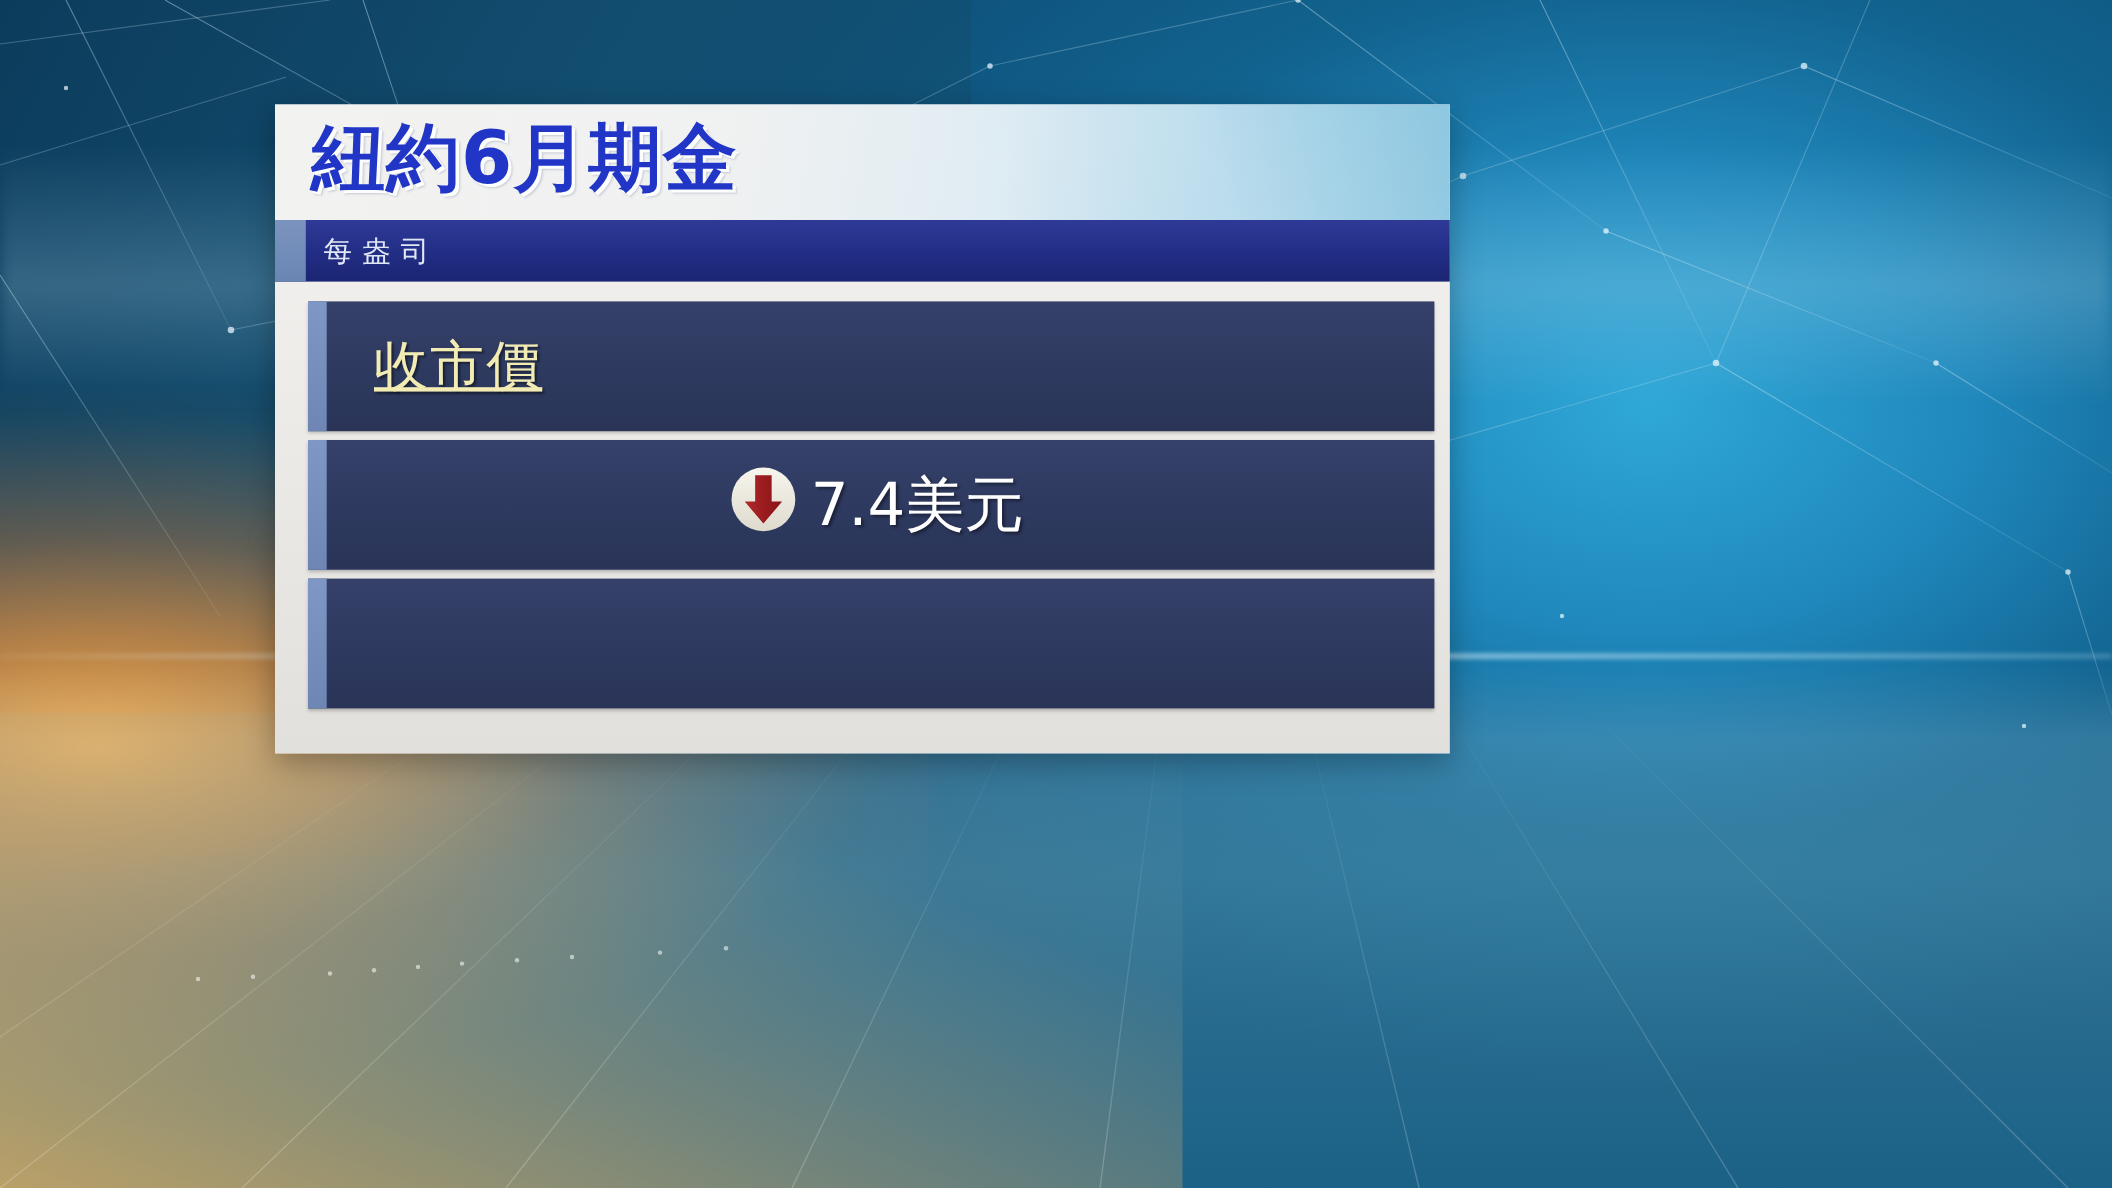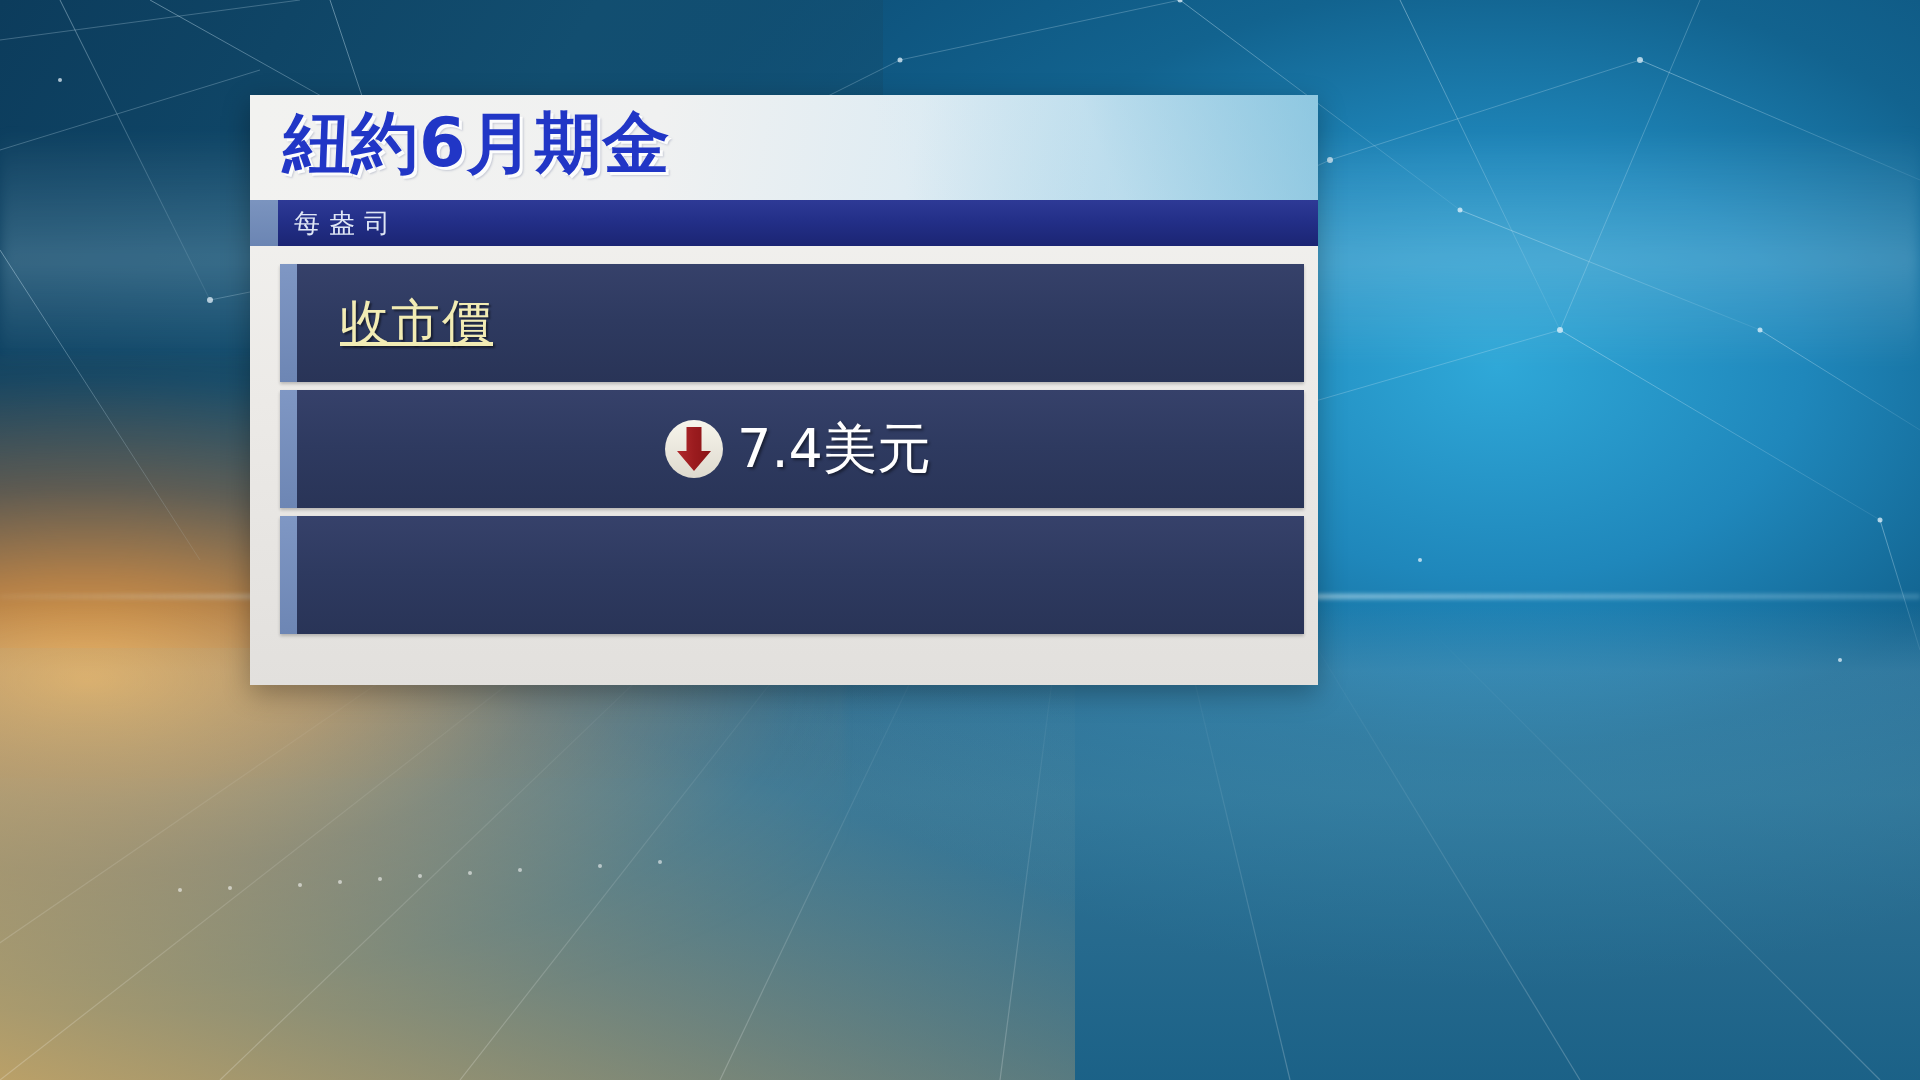--- a/index.html
+++ b/index.html
@@ -68,21 +68,21 @@
     position:absolute; left:33px; top:6px;
     font-family:"DejaVu Sans","Liberation Sans",sans-serif;
     font-size:67px; font-weight:bold; color:#2136c6;
     letter-spacing:1px; line-height:1.28;
     text-shadow:3px 3px 0 rgba(255,255,255,.95), 4px 4px 2px rgba(120,130,160,.35);
     white-space:nowrap;
   }
 
   
   .subbar {
-    position:relative; height:46px;
+    position:relative; height:56px;
     background:linear-gradient(180deg,#2e3a96 0%,#232f88 45%,#1b2573 100%);
     display:flex; align-items:center;
   }
   .subbar-accent {
     width:28px; height:100%;
     background:linear-gradient(180deg,#7b94bf 0%,#6b85b3 100%);
     flex:0 0 28px;
   }
   .subtitle {
     margin-left:16px;
@@ -110,21 +110,21 @@
     white-space:nowrap;
     text-decoration:underline;
   }
   .row-value {
     position:absolute; right:54px;
     font-size:54px; color:#ffffff; letter-spacing:0px;
     text-shadow:2px 2px 3px rgba(0,0,0,.45);
     white-space:nowrap;
   }
   .row-center {
-    width:100%; display:flex; align-items:center; justify-content:center;
+    width:100%; display:flex; align-items:flex-start; justify-content:center;
     gap:12px; padding-left:10px;
   }
   .row-center .row-value-c {
     font-size:54px; color:#ffffff;
     text-shadow:2px 2px 3px rgba(0,0,0,.45);
     white-space:nowrap;
   }
   .arrow-icon { display:block; flex:0 0 auto; }
 </style>
 </head>

